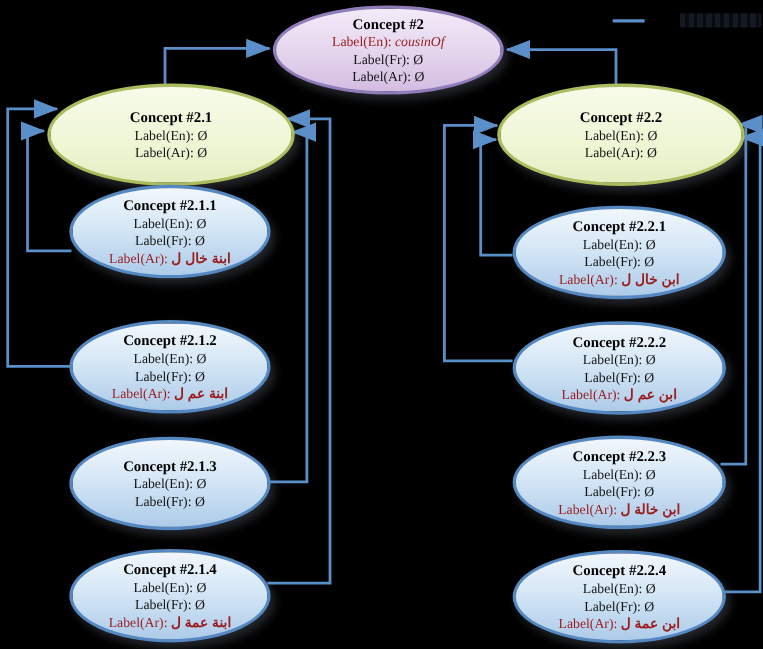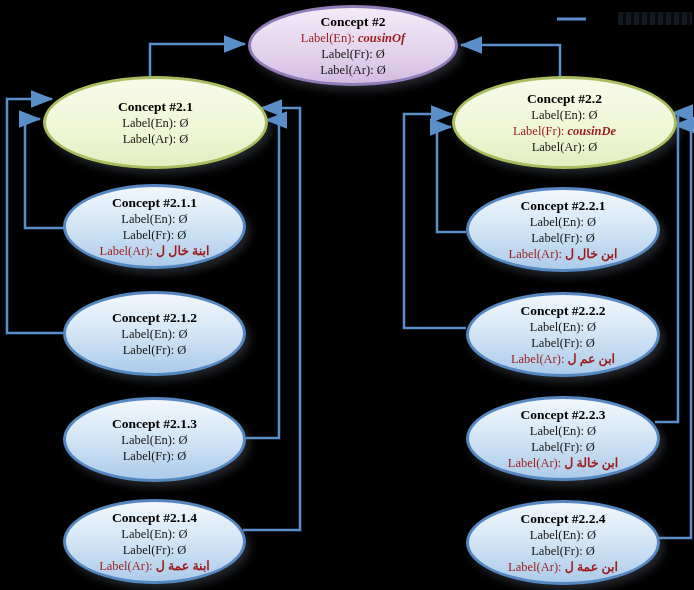--- a/index.html
+++ b/index.html
@@ -22,22 +22,22 @@
     background:linear-gradient(180deg,#f7fbe9 0%,#eff6d5 60%,#e3eec2 100%);
     border:3px solid #a9bd5e;
   }
   .node.blue{
     background:linear-gradient(180deg,#f1f7fc 0%,#d5e7f6 45%,#adcbe9 100%);
     border:3px solid #5588c0;
   }
   .title{font-weight:bold;font-size:13.5px;line-height:17px;color:#000;}
   .line{font-size:12.5px;line-height:16px;color:#151515;white-space:nowrap;}
   .line.red{color:#9b1b1b;}
-  .val.em{font-weight:bold;font-style:italic;}
-  .val.ar{font-weight:bold;font-family:Liberation Serif, serif;}
+  .val.em{font-weight:normal;font-style:italic;}
+  .val.ar{font-weight:bold;font-family:Liberation Sans, sans-serif;}
   .legend-caption{
     position:absolute;left:618px;top:12px;width:74px;height:13px;border-radius:2px;
     background:repeating-linear-gradient(90deg,#161c26 0 5px,#090c11 5px 8px);
     opacity:.9;
   }
 </style>
 </head>
 <body>
 
 <div class="canvas">
@@ -75,33 +75,33 @@
         <div class="line"><span>Label(Ar):</span> <span class="val">Ø</span></div>
       </div>
       <div class="node green" style="left: 43px; top: 76px; width: 225px; height: 93px;">
         <div class="title">Concept #2.1</div>
         <div class="line"><span>Label(En):</span> <span class="val">Ø</span></div>
         <div class="line"><span>Label(Ar):</span> <span class="val">Ø</span></div>
       </div>
       <div class="node green" style="left: 452px; top: 76px; width: 225px; height: 93px;">
         <div class="title">Concept #2.2</div>
         <div class="line"><span>Label(En):</span> <span class="val">Ø</span></div>
-        <div class="line red"><span>Label(Fr):</span> <span class="val em">cousinDe</span></div>
         <div class="line"><span>Label(Ar):</span> <span class="val">Ø</span></div>
       </div>
-      <div class="node blue" style="left: 63px; top: 184px; width: 183px; height: 85px;">
+      <div class="node blue" style="left: 63px; top: 168px; width: 183px; height: 85px;">
         <div class="title">Concept #2.1.1</div>
         <div class="line"><span>Label(En):</span> <span class="val">Ø</span></div>
         <div class="line"><span>Label(Fr):</span> <span class="val">Ø</span></div>
         <div class="line red"><span>Label(Ar):</span> <span class="val ar">ابنة خال ل</span></div>
       </div>
       <div class="node blue" style="left: 63px; top: 291px; width: 183px; height: 85px;">
         <div class="title">Concept #2.1.2</div>
         <div class="line"><span>Label(En):</span> <span class="val">Ø</span></div>
         <div class="line"><span>Label(Fr):</span> <span class="val">Ø</span></div>
+        <div class="line red"><span>Label(Ar):</span> <span class="val ar">ابنة عم ل</span></div>
       </div>
       <div class="node blue" style="left: 63px; top: 397px; width: 183px; height: 85px;">
         <div class="title">Concept #2.1.3</div>
         <div class="line"><span>Label(En):</span> <span class="val">Ø</span></div>
         <div class="line"><span>Label(Fr):</span> <span class="val">Ø</span></div>
       </div>
       <div class="node blue" style="left: 63px; top: 499px; width: 183px; height: 85px;">
         <div class="title">Concept #2.1.4</div>
         <div class="line"><span>Label(En):</span> <span class="val">Ø</span></div>
         <div class="line"><span>Label(Fr):</span> <span class="val">Ø</span></div>

